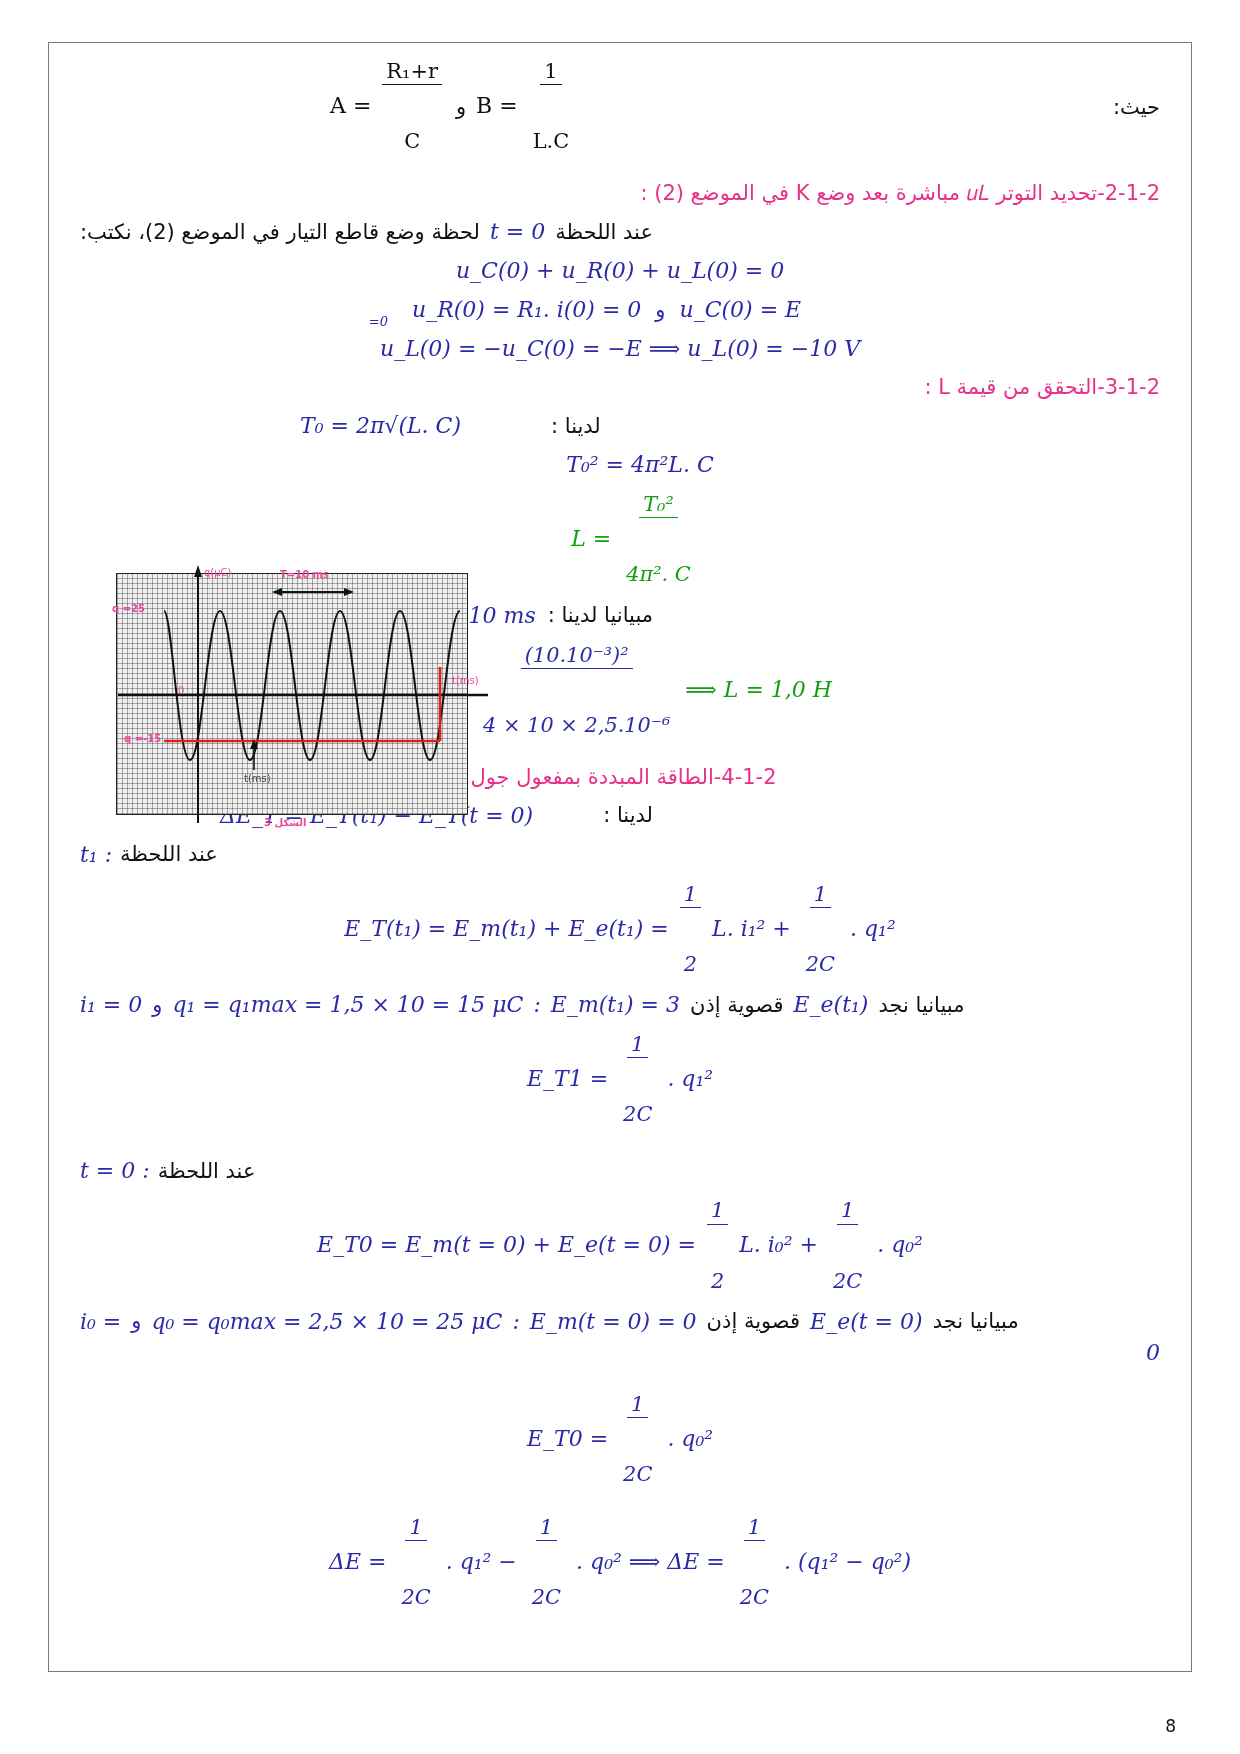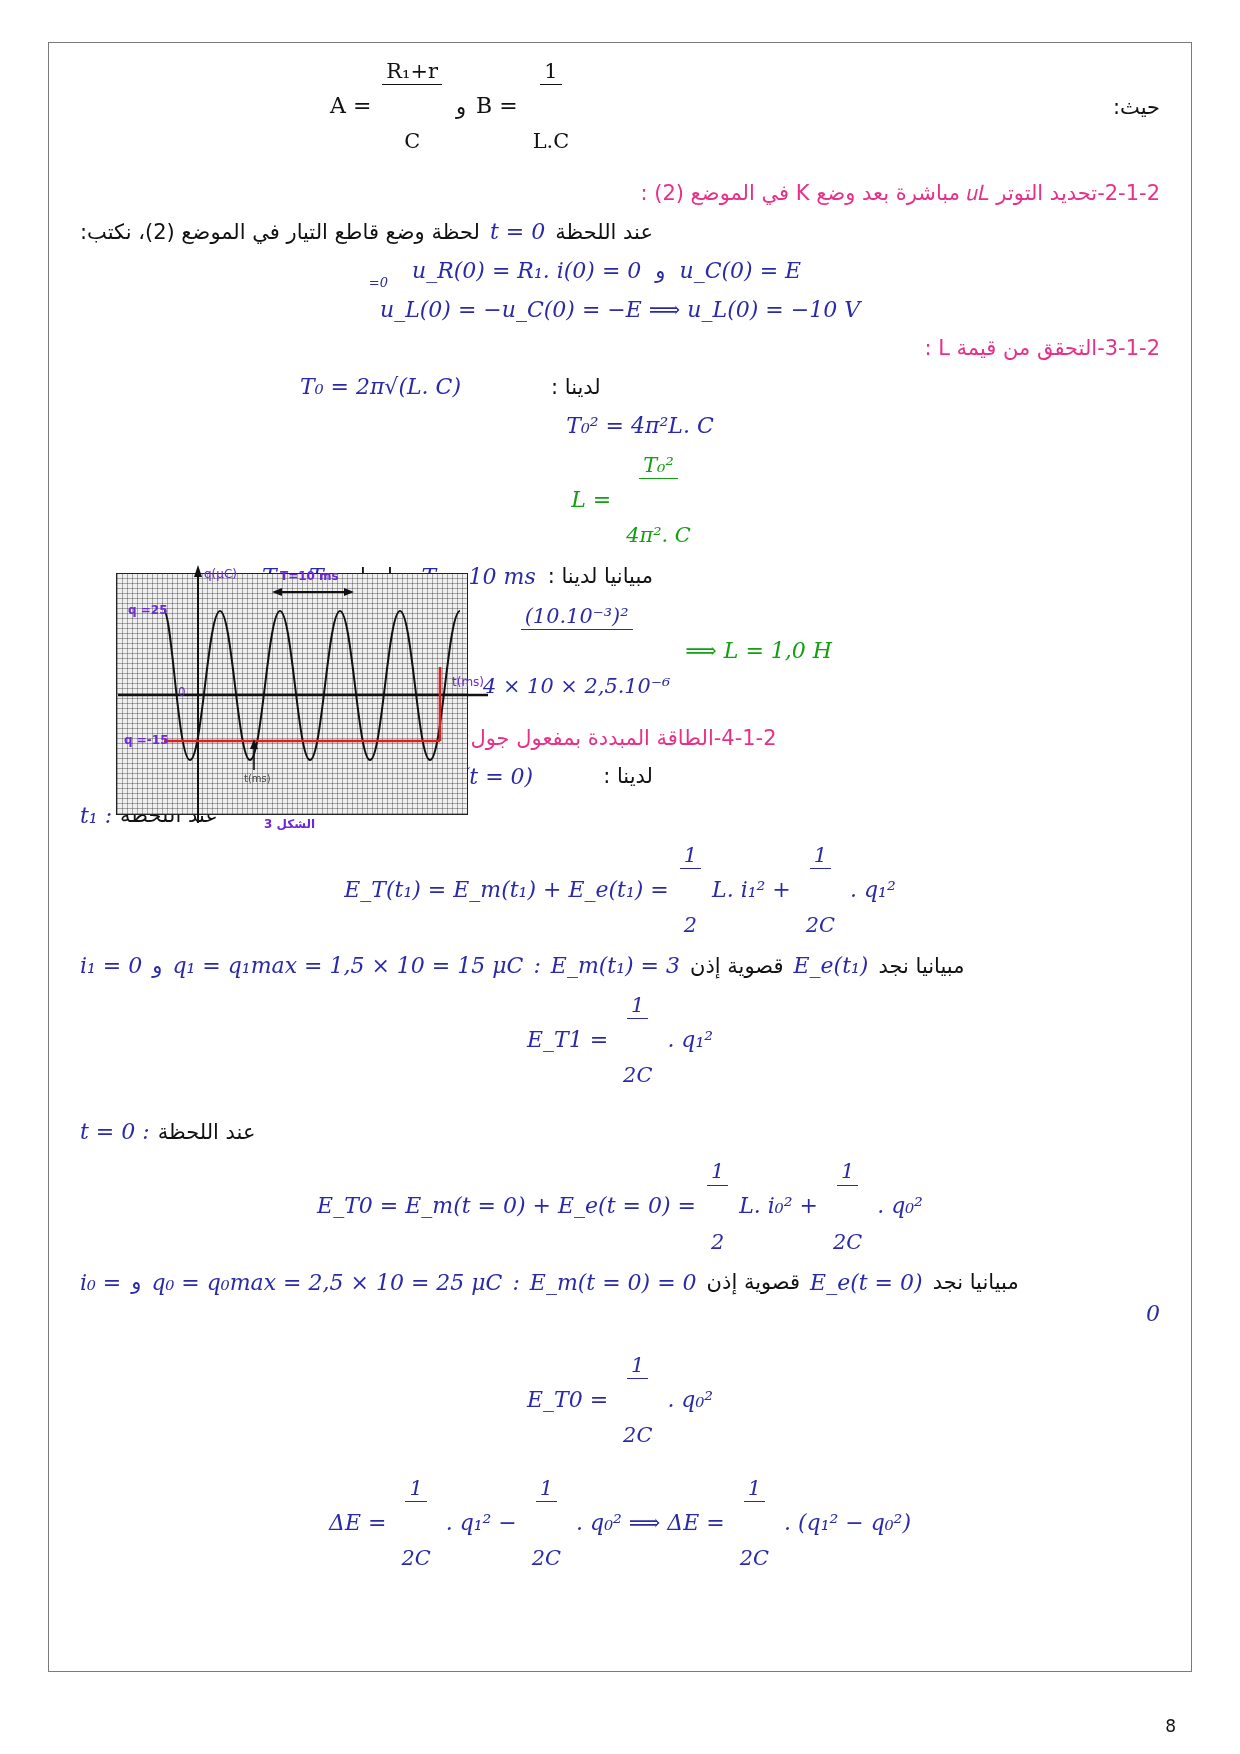--- a/index.html
+++ b/index.html
@@ -73,21 +73,21 @@
   }
   .fig-box{
     position:absolute;left:48px;top:28px;width:350px;height:240px;
     background:
       repeating-linear-gradient(0deg,rgba(0,0,0,0.30) 0 1px,transparent 1px 5px),
       repeating-linear-gradient(90deg,rgba(0,0,0,0.30) 0 1px,transparent 1px 5px),
       #efefef;
     border:1.5px solid #222;
   }
   .fig-label{
-    position:absolute;font-size:12px;color:#6d28d9;font-family:"DejaVu Sans",sans-serif;
+    position:absolute;font-size:10px;color:#ec4899;font-family:"DejaVu Sans",sans-serif;
   }
   .page-num{
     position:absolute;right:0;bottom:-10px;
     font-size:17px;color:#111;font-family:"DejaVu Sans",sans-serif;
   }
   .pn-wrap{position:absolute;left:64px;bottom:28px;width:1112px;}
 </style>
 </head>
 <body>
 
@@ -120,20 +120,23 @@
     <div class="heading" style="text-align:right;margin-top:26px;">
       <span>2-1-2-تحديد التوتر 𝑢𝐿 مباشرة بعد وضع K في الموضع (2) :</span>
     </div>
 
     <div class="row-rtl" style="justify-content:flex-end;">
       <span class="arabic">عند اللحظة</span>
       <span class="math">t = 0</span>
       <span class="arabic">لحظة وضع قاطع التيار في الموضع (2)، نكتب:</span>
     </div>
 
+    <div class="row-center">
+      <span class="math">u_C(0) + u_R(0) + u_L(0) = 0</span>
+    </div>
 
     <div class="row-split" style="justify-content:center;">
       <span class="math">u_C(0) = E</span>
       <span class="arabic" style="color:#2a2aa8;">و</span>
       <span class="math">
         <span>u_R(0) = R₁. i(0) = 0</span>
       </span>
       <span class="math" style="font-size:13px;position:relative;top:12px;right:70px;margin-right:-60px;">=0</span>
     </div>
 
@@ -330,21 +333,21 @@
       <polygon points="204,47 214,43 214,51" fill="#111"></polygon>
       <polygon points="286,47 276,43 276,51" fill="#111"></polygon>
 
       <line x1="186" y1="225" x2="186" y2="198" stroke="#111" stroke-width="1.6"></line>
       <polygon points="186,194 182,204 190,204" fill="#111"></polygon>
     </svg>
 
     <div class="fig-label" style="left:136px;top:22px;">q(μC)</div>
     <div class="fig-label" style="left:384px;top:130px;">t(ms)</div>
     <div class="fig-label" style="left:212px;top:24px;font-weight:bold;">T=10 ms</div>
-    <div class="fig-label" style="left:60px;top:58px;font-weight:bold;">q  =25</div>
+    <div class="fig-label" style="left:44px;top:58px;font-weight:bold;">q  =25</div>
     <div class="fig-label" style="left:56px;top:188px;font-weight:bold;">q  =-15</div>
     <div class="fig-label" style="left:110px;top:140px;">0</div>
     <div class="fig-label" style="left:176px;top:228px;font-size:10px;color:#444;">t(ms)</div>
     <div class="fig-label" style="left:196px;top:272px;font-weight:bold;">الشكل 3</div>
   </div>
 
   <div class="pn-wrap">
     <div class="page-num">8</div>
   </div>
 </div>

